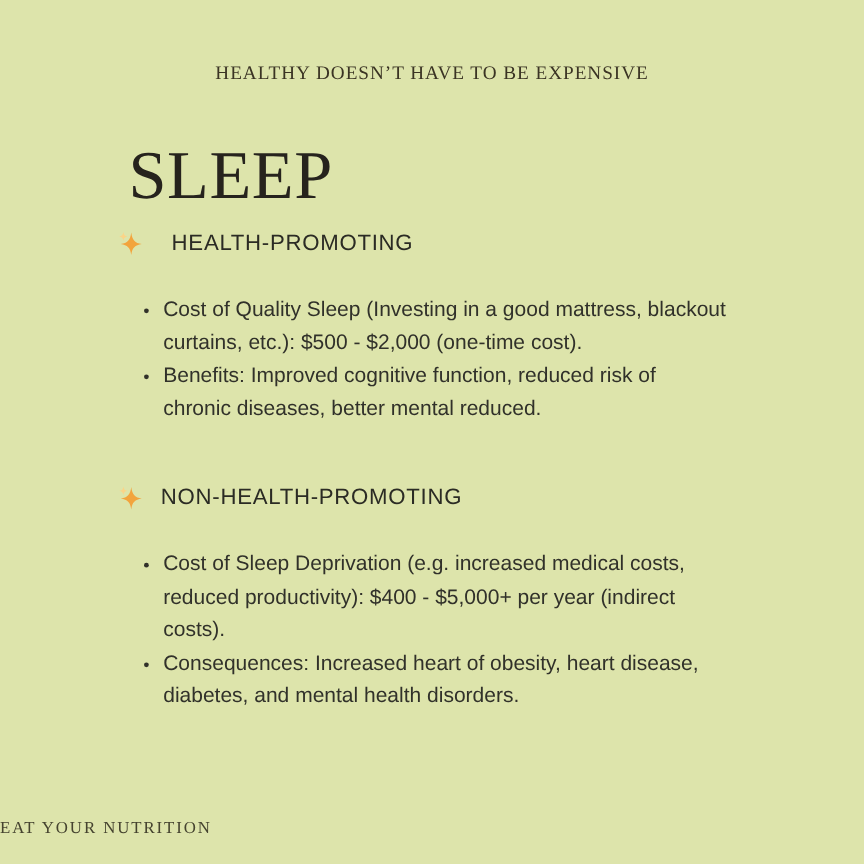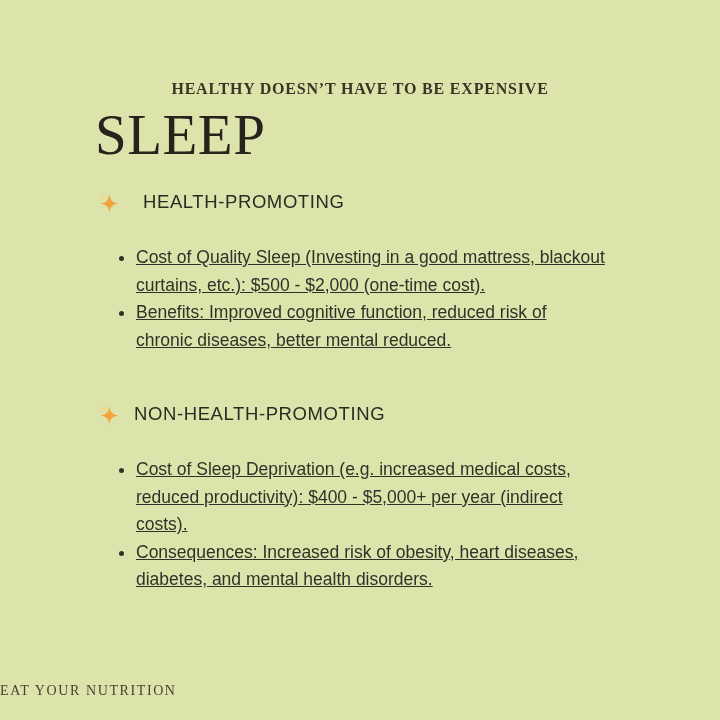--- a/index.html
+++ b/index.html
@@ -14,31 +14,30 @@
     overflow: hidden;
     font-family: "Liberation Sans", sans-serif;
   }
   .banner {
     position: absolute;
     top: 53px;
     left: 0;
     right: 0;
     text-align: center;
     font-family: "Liberation Serif", serif;
-    font-weight: 700;
+    font-weight: 400;
     font-size: 16px;
     letter-spacing: 0.8px;
     color: #3b3424;
-    margin-top: 27px;
   }
   .title {
     position: absolute;
     top: 106px;
     left: 95px;
-    margin: 0;
+    margin: 12px;
     font-family: "Liberation Serif", serif;
     font-weight: 500;
     font-size: 57px;
     line-height: 1;
     letter-spacing: 0.5px;
     color: #26231d;
   }
   .content {
     position: absolute;
     top: 190px;
@@ -66,21 +65,20 @@
   .sparkle.gap { margin-right: 8px; }
   .sparkle.tight { margin-right: -1px; }
   ul.bullets {
     margin: 30px 0 0 0;
     padding: 0 0 0 37px;
     list-style: disc outside;
     width: 470px;
     font-size: 17.5px;
     line-height: 27.5px;
     color: #31312a;
-    text-decoration: underline;
   }
   ul.bullets li { padding-left: 1px; }
   ul.bullets li::marker { color: #31312a; font-size: 16px; }
   section.block-2 { margin-top: 48px; }
   .footer {
     position: absolute;
     bottom: 21px;
     left: 0;
     right: 0;
     text-align: left;
@@ -122,21 +120,21 @@
         <span class="sparkle tight">
           <svg viewBox="0 0 24 24" aria-hidden="true">
             <path d="M13 2 C14 9.5 16.5 12 23 13 C16.5 14 14 16.5 13 23.5 C12 16.5 9.5 14 3 13 C9.5 12 12 9.5 13 2 Z" fill="#f2a43d"></path>
             <path d="M5.5 1.5 C5.9 4.3 6.9 5.3 9.5 5.7 C6.9 6.1 5.9 7.1 5.5 9.9 C5.1 7.1 4.1 6.1 1.5 5.7 C4.1 5.3 5.1 4.3 5.5 1.5 Z" fill="#fbd488"></path>
           </svg>
         </span>
         <span class="section-label">NON-HEALTH-PROMOTING</span>
       </div>
       <ul class="bullets">
         <li>Cost of Sleep Deprivation (e.g. increased medical costs, reduced productivity): $400 - $5,000+ per year (indirect costs).</li>
-        <li>Consequences: Increased risk of obesity, heart diseases, diabetes, and mental health disorders.</li>
+        <li>Consequences: Increased heart of obesity, heart disease, diabetes, and mental health disorders.</li>
       </ul>
     </section>
 
   </div>
 
   <div class="footer">EAT YOUR NUTRITION</div>
 
 </div>
 
 </body></html>

